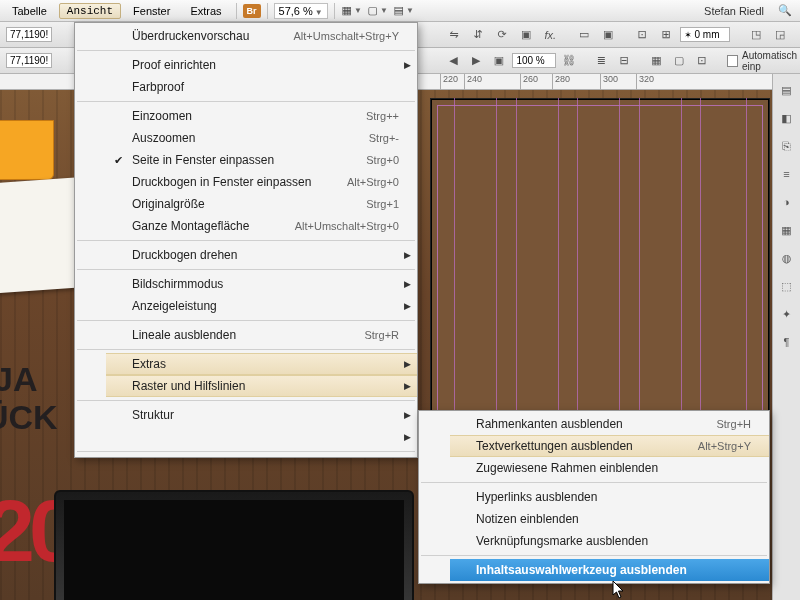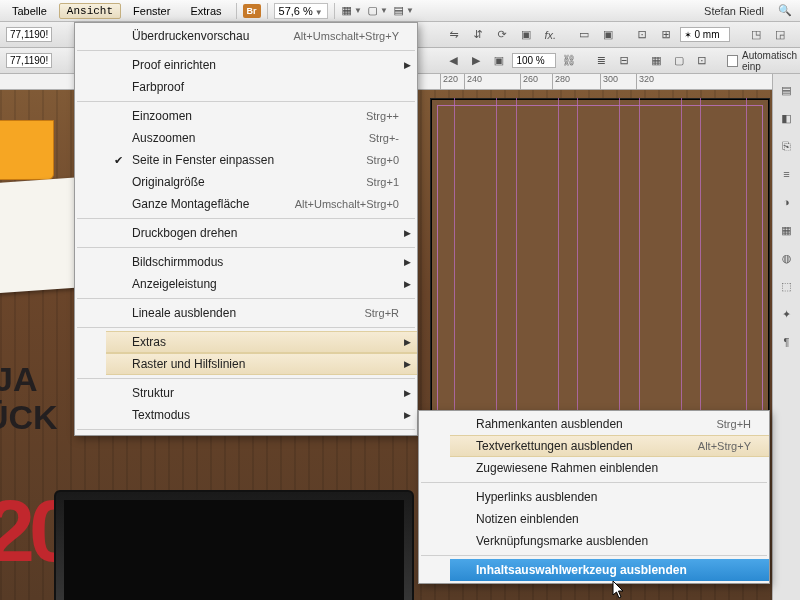--- a/index.html
+++ b/index.html
@@ -199,20 +199,24 @@
     <div class="row">
       <span class="lbl">Auszoomen</span>
       <span class="accel">Strg+-</span>
     </div>
     <div class="row">
       <span class="check">✔</span>
       <span class="lbl">Seite in Fenster einpassen</span>
       <span class="accel">Strg+0</span>
     </div>
     <div class="row">
+      <span class="lbl">Druckbogen in Fenster einpassen</span>
+      <span class="accel">Alt+Strg+0</span>
+    </div>
+    <div class="row">
       <span class="lbl">Originalgröße</span>
       <span class="accel">Strg+1</span>
     </div>
     <div class="row">
       <span class="lbl">Ganze Montagefläche</span>
       <span class="accel">Alt+Umschalt+Strg+0</span>
     </div>
     <div class="sep"></div>
     <div class="row">
       <span class="lbl">Druckbogen drehen</span>
@@ -240,21 +244,20 @@
     <div class="row hl-beige">
       <span class="lbl">Raster und Hilfslinien</span>
       <span class="arrow">▶</span>
     </div>
     <div class="sep"></div>
     <div class="row">
       <span class="lbl">Struktur</span>
       <span class="arrow">▶</span>
     </div>
     <div class="row">
-      <span class="lbl">Textmodus</span>
       <span class="arrow">▶</span>
     </div>
     <div class="sep"></div>
   </div>
 
 <div class="menu menu-sub" id="menu-sub">
     <div class="row">
       <span class="lbl">Rahmenkanten ausblenden</span>
       <span class="accel">Strg+H</span>
     </div>

